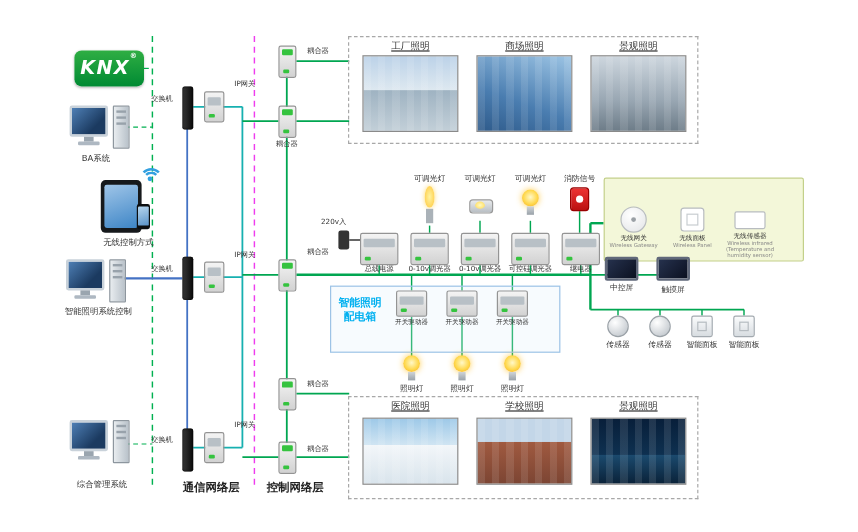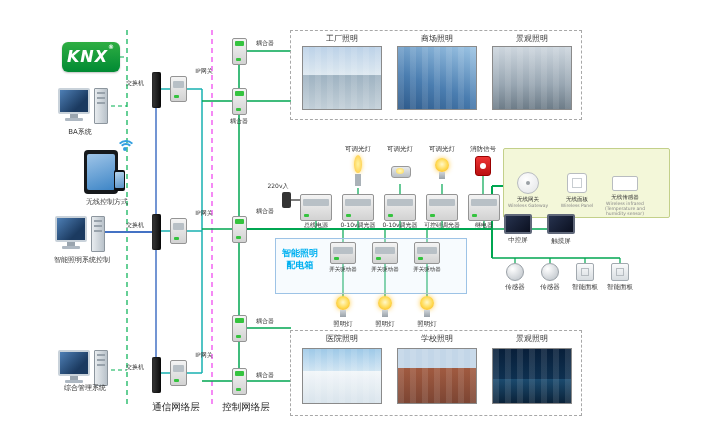--- a/index.html
+++ b/index.html
@@ -3,26 +3,26 @@
 <meta charset="utf-8">
 <style>
   html,body { margin:0; padding:0; background:#fff; font-family:"DejaVu Sans","Liberation Sans",sans-serif; }
   #canvas { position:relative; width:715px; height:443px; background:#ffffff; overflow:hidden; }
 
   .lbl { position:absolute; text-align:center; color:#333; font-size:7px; line-height:1.15; }
   .f6  { font-size:6px; }
   .f55 { font-size:5.5px; }
   .f45 { font-size:4.5px; color:#888; }
   .f65 { font-size:6.5px; }
-  .f8  { font-size:8px; }
+  .f8  { font-size:8px;text-decoration:underline; }
   .bold { font-weight:bold; }
   .red { color:#ff0000; }
   .dred { color:#b00000; }
   .cyan { color:#00b0f0; font-weight:bold; font-size:9px; }
-  .layer-lbl { font-size:9.5px; font-weight:normal; color:#222; }
+  .layer-lbl { font-size:9.5px; font-weight:bold; color:#222; }
 
   svg.wires { position:absolute; left:0; top:0; }
 
   
   .knx { position:absolute; left:62px; top:42px; width:58px; height:30px;
     background:linear-gradient(180deg,#2fae43,#008a33); border-radius:6px;
     color:#fff; font-weight:bold; font-style:italic; font-size:16px; text-align:center;
     line-height:30px; letter-spacing:1px; box-shadow:0 1px 2px rgba(0,0,0,.25); }
   .knx sup { font-size:6px; font-style:normal; vertical-align:top; line-height:10px; }
 
@@ -211,21 +211,21 @@
   <div class="pc" style="left:58px;top:350px">
     <div class="scr"></div>
       <div class="neck"></div>
       <div class="base"></div>
       <div class="twr">
         <i></i>
         <i></i>
         <i></i>
       </div>
   </div>
-  <div class="lbl" style="left:40px;top:384px;width:90px">综合管理系统</div>
+  <div class="lbl" style="left:40px;top:400px;width:90px">综合管理系统</div>
 
   <div class="switch-bar" style="left:152px;top:72px"></div>
   <div class="switch-bar" style="left:152px;top:214px"></div>
   <div class="switch-bar" style="left:152px;top:357px"></div>
   <div class="lbl f6" style="left:118px;top:80px;width:34px">交换机</div>
   <div class="lbl f6" style="left:118px;top:222px;width:34px">交换机</div>
   <div class="lbl f6" style="left:118px;top:364px;width:34px">交换机</div>
 
   <div class="din" style="left:170px;top:76px;width:17px;height:26px">
       <div class="band"></div>

